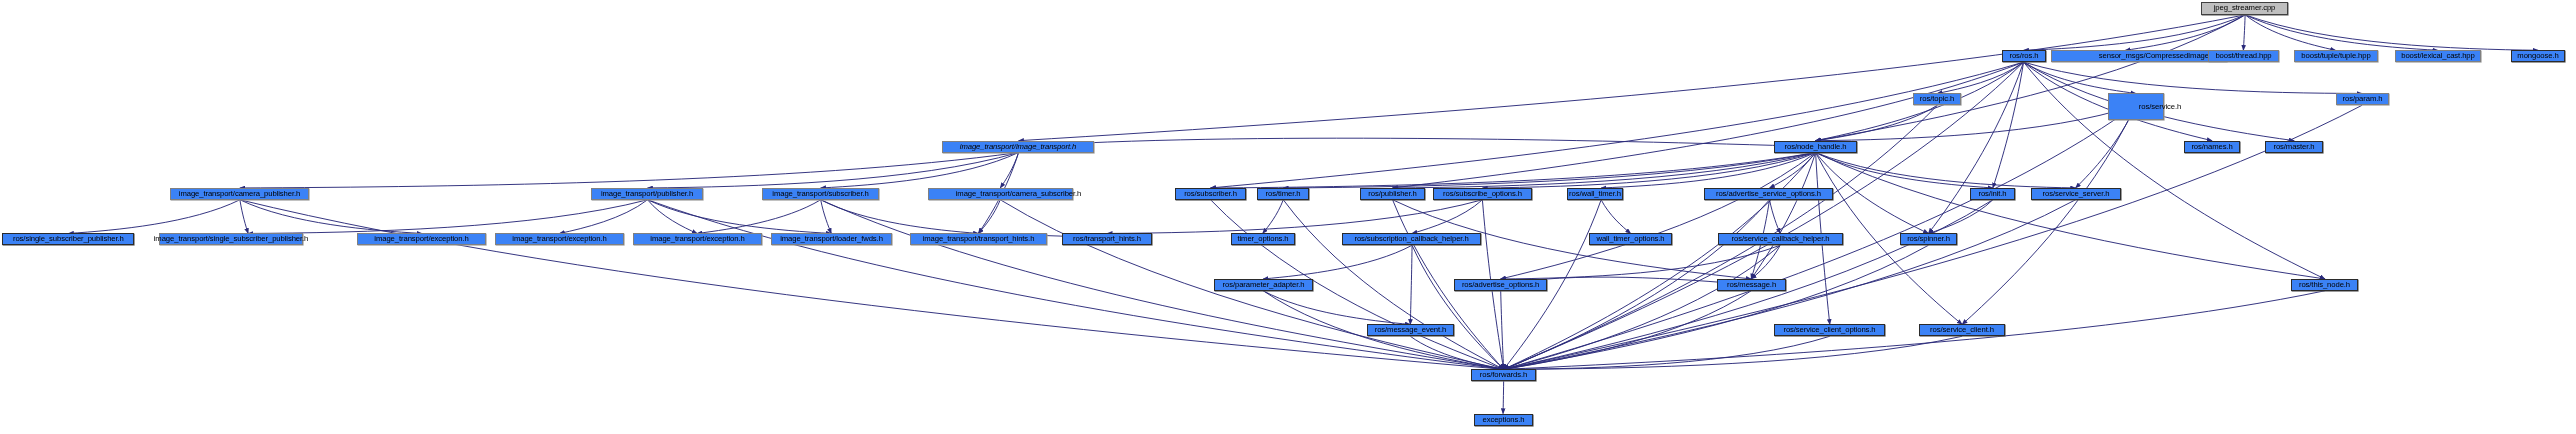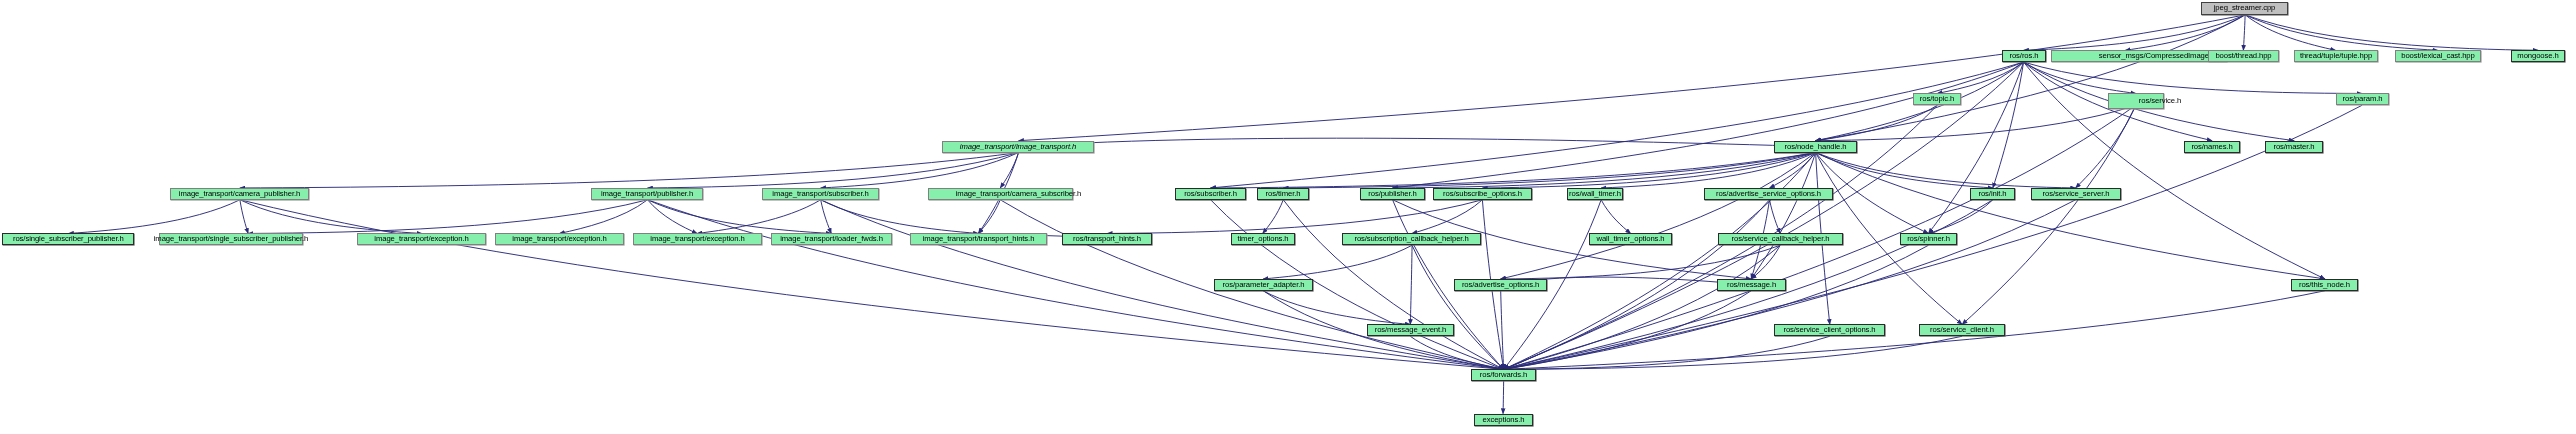--- a/index.html
+++ b/index.html
@@ -13,21 +13,21 @@
     overflow:hidden;
   }
   #edges{position:absolute;left:0;top:0;width:2576px;height:435px;}
   .node{
     position:absolute;
     box-sizing:border-box;
     display:flex;
     align-items:center;
     justify-content:center;
     border:0.6px solid #808080;
-    background:#86efac;
+    background:#3b82f6;
     color:#000000;
     font-size:7.7px;
     line-height:1;
     white-space:nowrap;
     letter-spacing:-0.1px;
     box-shadow:0.6px 0.6px 0 #9a9a9a;
     z-index:5;
   }
   .node.root{
     background:#bfbfbf;
@@ -147,25 +147,25 @@
         <path d="M3097,569 C2942.44,617.8199999999999 2699.56,624.18 2545,625" fill="none" stroke="#2a2a7a" stroke-width="1.6" marker-end="url(#arrow)"></path>
         <path d="M3321,569 C3103.72,617.8199999999999 2762.2799999999997,624.18 2545,625" fill="none" stroke="#2a2a7a" stroke-width="1.6" marker-end="url(#arrow)"></path>
         <path d="M2545,645 C2544.72,668.155 2544.28,687.925 2544,700" fill="none" stroke="#2a2a7a" stroke-width="1.6" marker-end="url(#arrow)"></path>
       </g>
   </svg>
   <div id="node-layer">
       <div class="node root" style="left: 2201px; top: 1.8px; width: 87px; height: 13px;">jpeg_streamer.cpp</div>
       <div class="node dark" style="left: 2002px; top: 50px; width: 44px; height: 11.8px;">ros/ros.h</div>
       <div class="node" style="left: 2051px; top: 50px; width: 176px; height: 11.8px; padding-left: 36px;">sensor_msgs/CompressedImage.h</div>
       <div class="node" style="left: 2208px; top: 50px; width: 71px; height: 11.8px;">boost/thread.hpp</div>
-      <div class="node" style="left: 2294px; top: 50px; width: 84px; height: 11.8px;">thread/tuple/tuple.hpp</div>
+      <div class="node" style="left: 2294px; top: 50px; width: 84px; height: 11.8px;">boost/tuple/tuple.hpp</div>
       <div class="node" style="left: 2395px; top: 50px; width: 86px; height: 11.8px;">boost/lexical_cast.hpp</div>
       <div class="node dark" style="left: 2511px; top: 50px; width: 54px; height: 11.8px;">mongoose.h</div>
       <div class="node" style="left: 1913px; top: 93px; width: 48px; height: 11.8px;">ros/topic.h</div>
-      <div class="node" style="left: 2108px; top: 93px; width: 56px; height: 16px; padding-left: 48px;">ros/service.h</div>
+      <div class="node" style="left: 2108px; top: 93px; width: 56px; height: 27px; padding-left: 48px;">ros/service.h</div>
       <div class="node" style="left: 2336px; top: 93px; width: 53px; height: 11.8px;">ros/param.h</div>
       <div class="node" style="left: 942px; top: 141px; width: 152px; height: 11.8px; font-style: italic;">image_transport/image_transport.h</div>
       <div class="node dark" style="left: 1774px; top: 141px; width: 83px; height: 11.8px;">ros/node_handle.h</div>
       <div class="node dark" style="left: 2184px; top: 141px; width: 56px; height: 11.8px;">ros/names.h</div>
       <div class="node dark" style="left: 2265px; top: 141px; width: 58px; height: 11.8px;">ros/master.h</div>
       <div class="node" style="left: 170px; top: 188px; width: 139px; height: 11.8px;">image_transport/camera_publisher.h</div>
       <div class="node" style="left: 591px; top: 188px; width: 112px; height: 11.8px;">image_transport/publisher.h</div>
       <div class="node" style="left: 762px; top: 188px; width: 117px; height: 11.8px;">image_transport/subscriber.h</div>
       <div class="node" style="left: 928px; top: 188px; width: 145px; height: 11.8px; padding-left: 36px;">image_transport/camera_subscriber.h</div>
       <div class="node dark" style="left: 1175px; top: 188px; width: 71px; height: 11.8px;">ros/subscriber.h</div>

